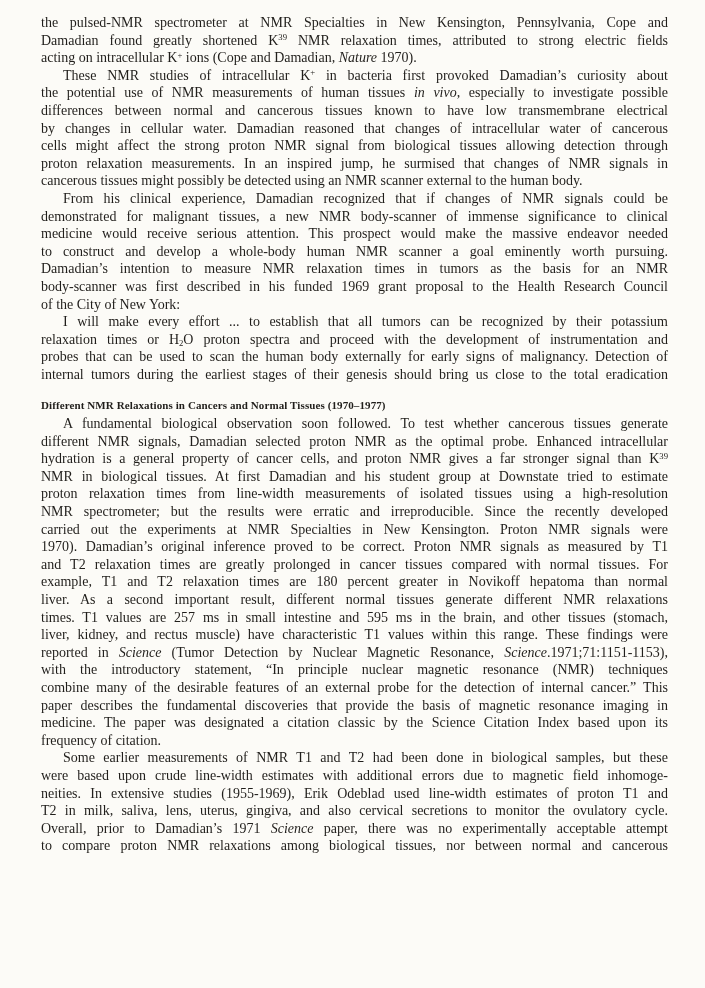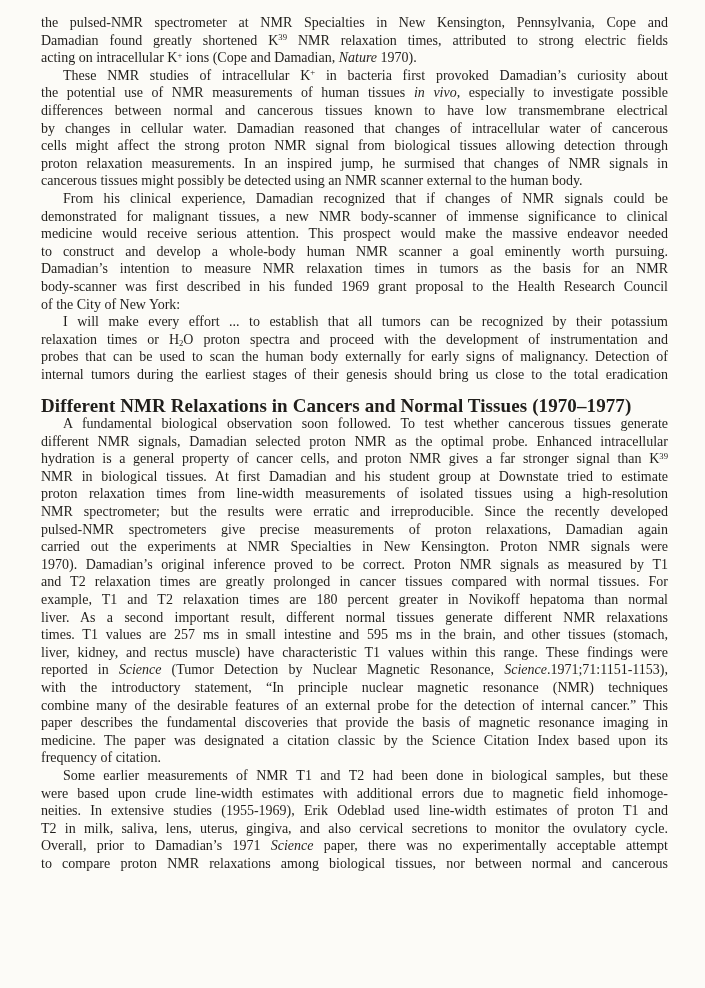--- a/index.html
+++ b/index.html
@@ -16,21 +16,21 @@
   .para { margin:0; }
   .line {
     height:17.6px; line-height:17.6px; font-size:14px;
     text-align:justify; text-align-last:justify;
     white-space:nowrap; overflow:visible;font-family:Liberation Serif, serif;
   }
   .line.last { text-align-last:left; }
   .line.indent { text-indent:22px; }
   .heading { margin-top:14px; }
   .heading .line {
-    font-weight:bold; font-size:19px;
+    font-weight:bold; font-size:11px;
     text-align-last:left; letter-spacing:0.1px;
   }
   sup { font-size:0.62em; line-height:0; vertical-align:baseline; position:relative; top:-0.5em; }
   sub { font-size:0.62em; line-height:0; vertical-align:baseline; position:relative; top:0.22em; }
   i { font-style:italic; }
   .footer {
     position:absolute; left:14px; top:958px; width:650px;
     display:flex; align-items:baseline;
   }
   .pagenum {
@@ -80,21 +80,20 @@
       <div class="heading">
         <div class="line last">Different NMR Relaxations in Cancers and Normal Tissues (1970–1977)</div>
       </div>
       <div class="para">
         <div class="line indent">A fundamental biological observation soon followed. To test whether cancerous tissues generate</div>
         <div class="line">different NMR signals, Damadian selected proton NMR as the optimal probe.  Enhanced intracellular</div>
         <div class="line">hydration is a general property of cancer cells, and proton NMR gives a far stronger signal than K<sup>39</sup></div>
         <div class="line">NMR in biological tissues. At first Damadian and his student group at Downstate tried to estimate</div>
         <div class="line">proton relaxation times from line-width measurements of isolated tissues using a high-resolution</div>
         <div class="line">NMR spectrometer; but the results were erratic and irreproducible. Since the recently developed</div>
-        <div class="line">pulsed-NMR spectrometers give precise measurements of proton relaxations, Damadian again</div>
         <div class="line">carried out the experiments at NMR Specialties in New Kensington. Proton NMR signals were</div>
         <div class="line">1970). Damadian’s original inference proved to be correct. Proton NMR signals as measured by T1</div>
         <div class="line">and T2 relaxation times are greatly prolonged in cancer tissues compared with normal tissues. For</div>
         <div class="line">example, T1 and T2 relaxation times are 180 percent greater in Novikoff hepatoma than normal</div>
         <div class="line">liver. As a second important result, different normal tissues generate different NMR relaxations</div>
         <div class="line">times. T1 values are 257 ms in small intestine and 595 ms in the brain, and other tissues (stomach,</div>
         <div class="line">liver, kidney, and rectus muscle) have characteristic T1 values within this range. These findings were</div>
         <div class="line">reported in <i>Science</i> (Tumor Detection by Nuclear Magnetic Resonance, <i>Science</i>.1971;71:1151-1153),</div>
         <div class="line">with the introductory statement, “In principle nuclear magnetic resonance (NMR) techniques</div>
         <div class="line">combine many of the desirable features of an external probe for the detection of internal cancer.” This</div>

